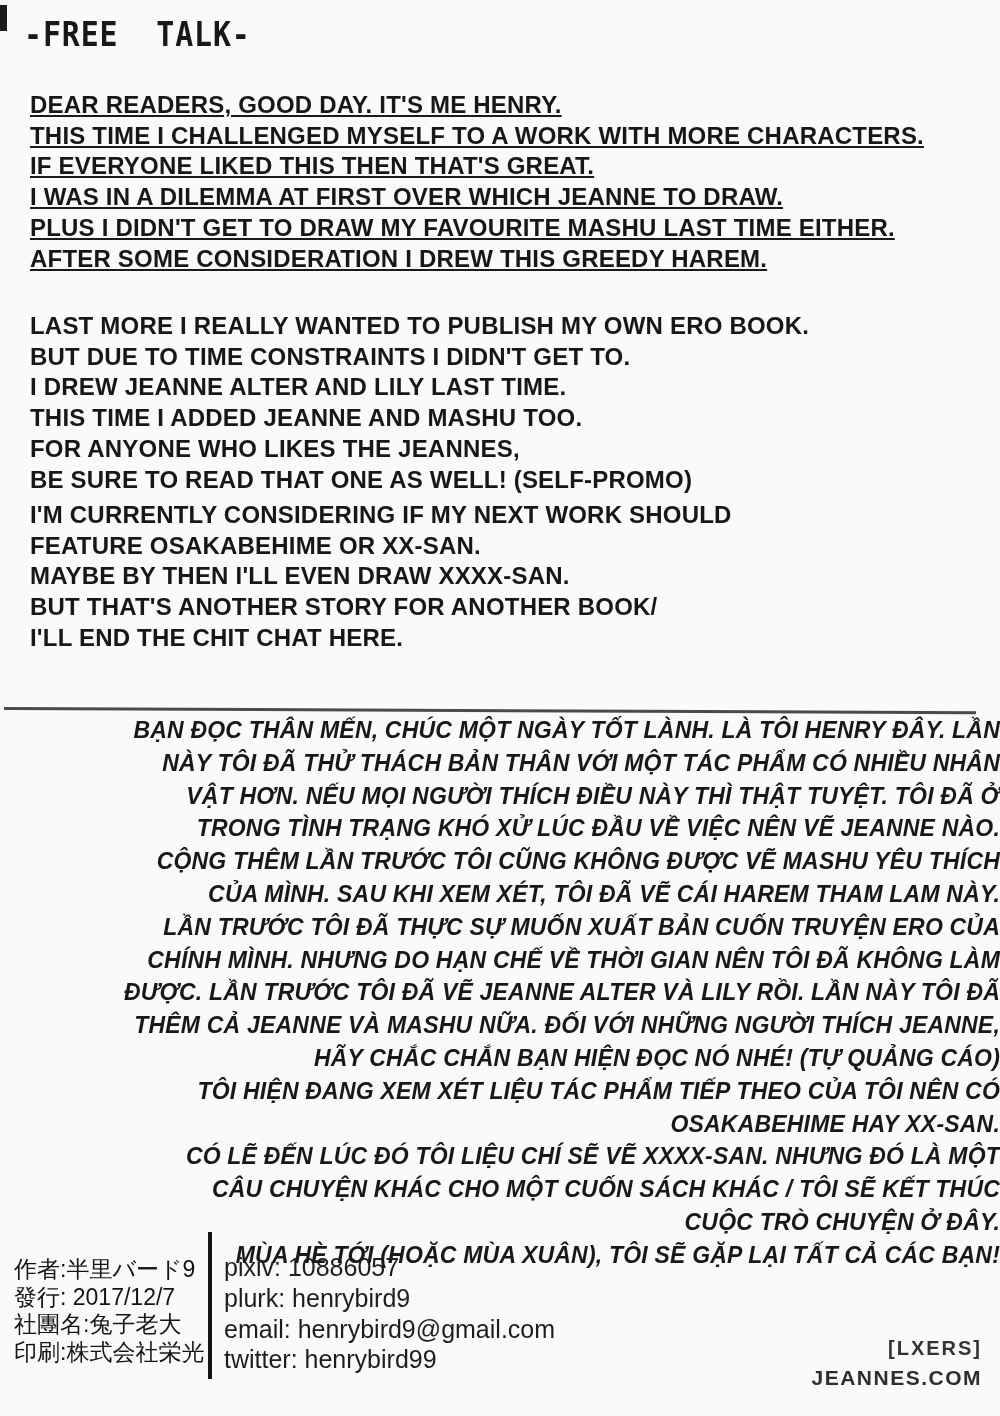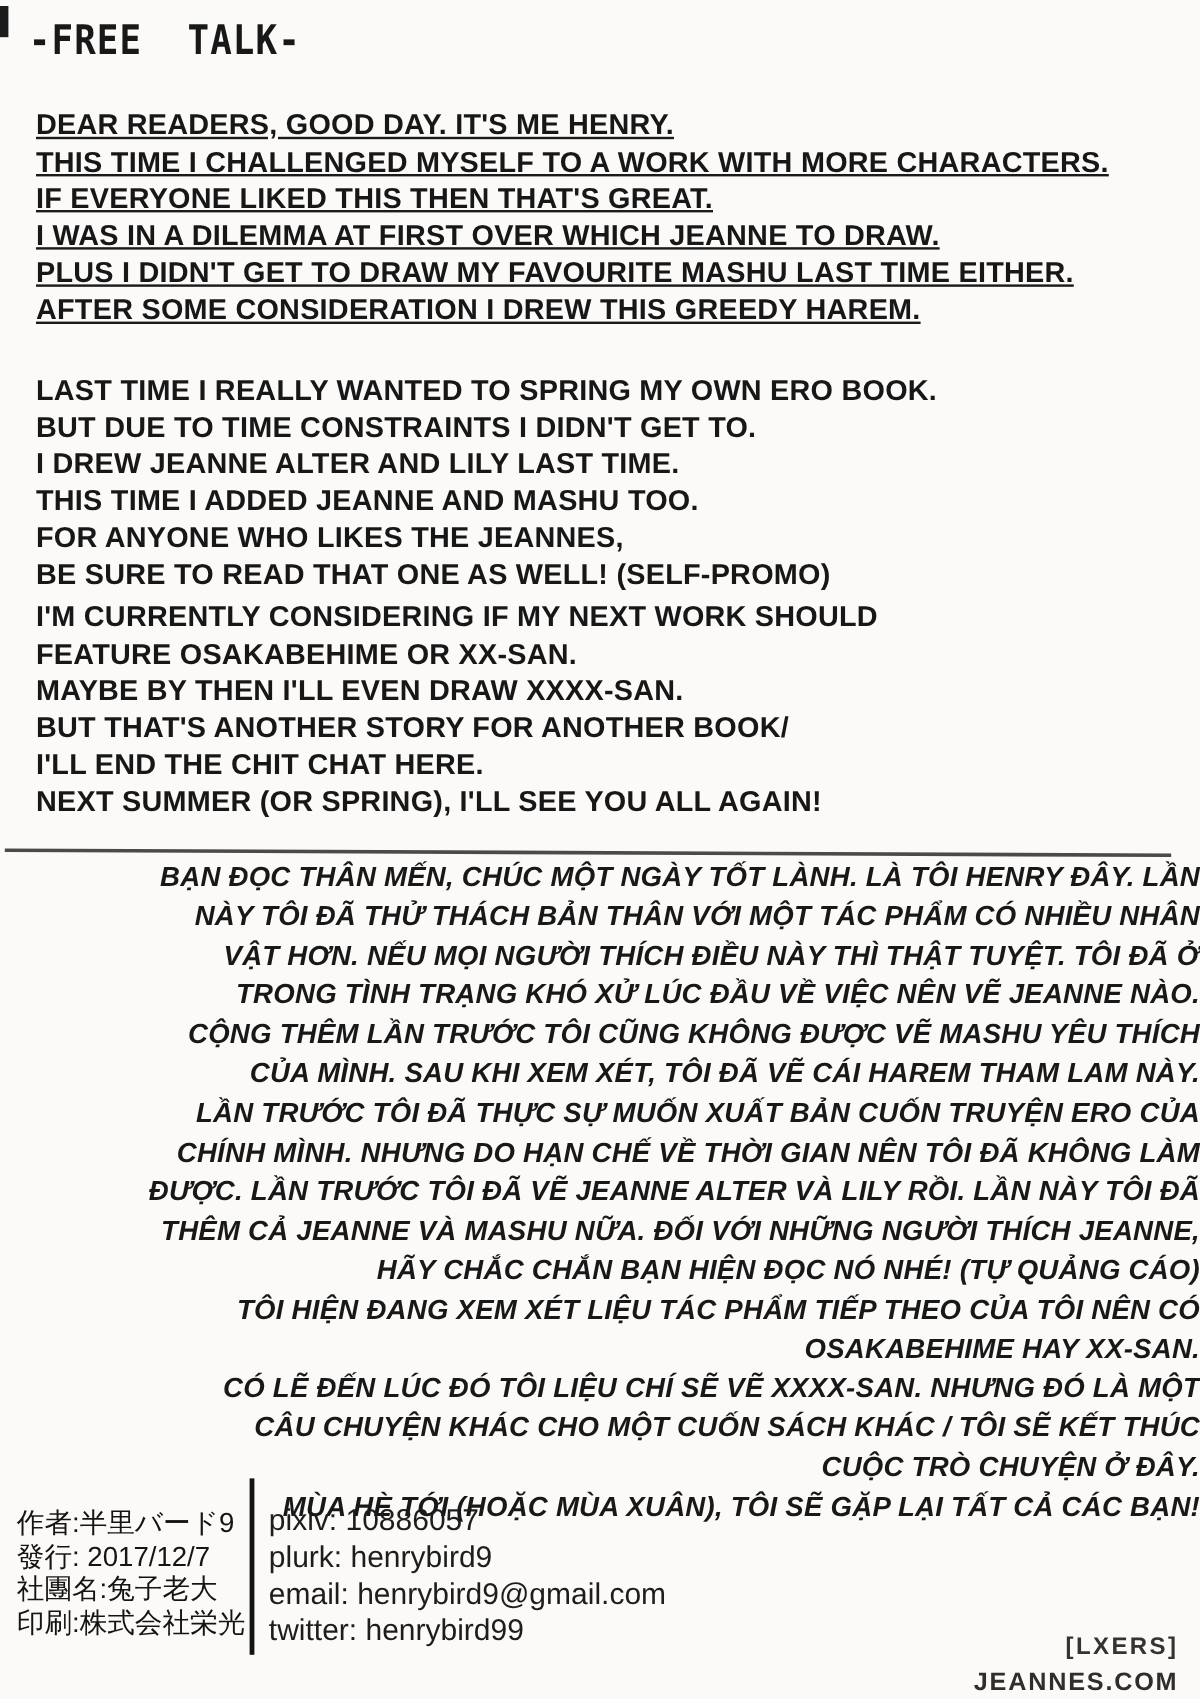--- a/index.html
+++ b/index.html
@@ -82,21 +82,21 @@
     font-size: 25px;
     line-height: 30.8px;
     white-space: nowrap;
     color: #1d1d1d;
   }
 
   
   .wm-block { right: 18px; top: 1334px; width: 260px; text-align: right; }
   .wm-group {
     font-weight: 700; font-size: 20px; line-height: 29px;
-    letter-spacing: 2px; color: #333333; white-space: nowrap; margin-top: 24px;
+    letter-spacing: 2px; color: #333333; white-space: nowrap;
   }
   .wm-site {
     font-weight: 700; font-size: 21px; line-height: 29px;
     letter-spacing: 1.5px; color: #2e2e2e; white-space: nowrap;
   }
 
   
   .corner-artifact {
     left: 0; top: 5px; width: 7px; height: 26px;
     background: #1c1c1c;
@@ -112,35 +112,34 @@
 <div class="abs en-block en-p1">
   <div class="en-line">DEAR READERS, GOOD DAY. IT'S ME HENRY.</div>
   <div class="en-line">THIS TIME I CHALLENGED MYSELF TO A WORK WITH MORE CHARACTERS.</div>
   <div class="en-line">IF EVERYONE LIKED THIS THEN THAT'S GREAT.</div>
   <div class="en-line">I WAS IN A DILEMMA AT FIRST OVER WHICH JEANNE TO DRAW.</div>
   <div class="en-line">PLUS I DIDN'T GET TO DRAW MY FAVOURITE MASHU LAST TIME EITHER.</div>
   <div class="en-line">AFTER SOME CONSIDERATION I DREW THIS GREEDY HAREM.</div>
 </div>
 
 <div class="abs en-block en-p2">
-  <div class="en-line">LAST TIME I REALLY WANTED TO SPRING MY OWN ERO BOOK.</div>
+  <div class="en-line">LAST MORE I REALLY WANTED TO PUBLISH MY OWN ERO BOOK.</div>
   <div class="en-line">BUT DUE TO TIME CONSTRAINTS I DIDN'T GET TO.</div>
   <div class="en-line">I DREW JEANNE ALTER AND LILY LAST TIME.</div>
   <div class="en-line">THIS TIME I ADDED JEANNE AND MASHU TOO.</div>
   <div class="en-line">FOR ANYONE WHO LIKES THE JEANNES,</div>
   <div class="en-line">BE SURE TO READ THAT ONE AS WELL! (SELF-PROMO)</div>
 </div>
 
 <div class="abs en-block en-p3">
   <div class="en-line">I'M CURRENTLY CONSIDERING IF MY NEXT WORK SHOULD</div>
   <div class="en-line">FEATURE OSAKABEHIME OR XX-SAN.</div>
   <div class="en-line">MAYBE BY THEN I'LL EVEN DRAW XXXX-SAN.</div>
   <div class="en-line">BUT THAT'S ANOTHER STORY FOR ANOTHER BOOK/</div>
   <div class="en-line">I'LL END THE CHIT CHAT HERE.</div>
-  <div class="en-line">NEXT SUMMER (OR SPRING), I'LL SEE YOU ALL AGAIN!</div>
 </div>
 
 <div class="abs h-divider"></div>
 
 <div class="abs vn-block">
   <div class="vn-line">BẠN ĐỌC THÂN MẾN, CHÚC MỘT NGÀY TỐT LÀNH. LÀ TÔI HENRY ĐÂY. LẦN</div>
   <div class="vn-line">NÀY TÔI ĐÃ THỬ THÁCH BẢN THÂN VỚI MỘT TÁC PHẨM CÓ NHIỀU NHÂN</div>
   <div class="vn-line">VẬT HƠN. NẾU MỌI NGƯỜI THÍCH ĐIỀU NÀY THÌ THẬT TUYỆT. TÔI ĐÃ Ở</div>
   <div class="vn-line">TRONG TÌNH TRẠNG KHÓ XỬ LÚC ĐẦU VỀ VIỆC NÊN VẼ JEANNE NÀO.</div>
   <div class="vn-line">CỘNG THÊM LẦN TRƯỚC TÔI CŨNG KHÔNG ĐƯỢC VẼ MASHU YÊU THÍCH</div>

